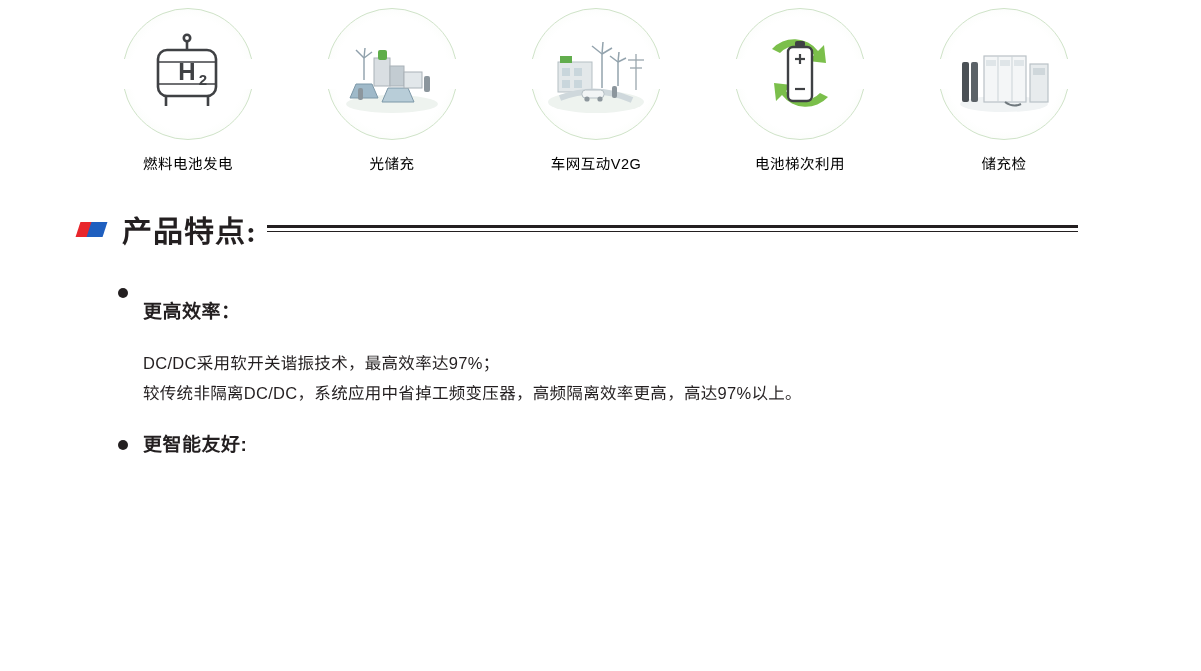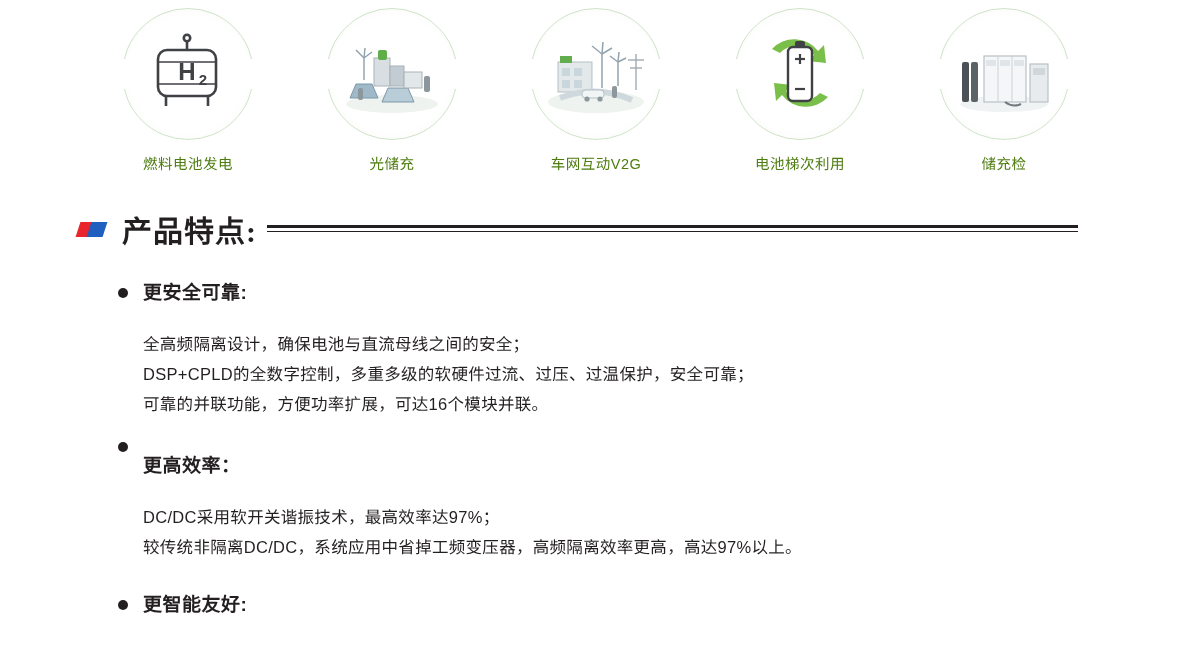--- a/index.html
+++ b/index.html
@@ -65,21 +65,21 @@
     position: relative;
     width: 108px;
     height: 98px;
     display: flex;
     align-items: center;
     justify-content: center;
   }
   .icon-caption {
     margin-top: 12px;
     font-size: 14.5px;
-    color: #4d7c0f;
+    color: #000000;
     letter-spacing: .5px;
     white-space: nowrap;
   }
 
   
   .section-head {
     display: flex;
     align-items: center;
     margin: 34px 0 0 78px;
     width: 1000px;
@@ -164,21 +164,21 @@
     font-family: Liberation Serif, serif;
   }
   .feature-lines {
     margin: 22px 0 0 25px;
     font-size: 16.5px;
     line-height: 30px;
     color: #231f20;
     letter-spacing: .3px;
   }
   .feature-lines div { white-space: nowrap; }
-  .gap-lg { margin-top: 29px; }
+  .gap-lg { margin-top: 23px; }
   .gap-sm { margin-top: 14px; }
 </style>
 </head>
 <body>
 
 <div class="icon-strip">
 
   <div class="icon-cell">
     <div class="circle-wrap">
       <div class="circle-ring"></div>
@@ -346,31 +346,20 @@
   </div>
   <div class="head-title">产品特点:</div>
   <div class="head-rule">
     <div class="thick"></div>
     <div class="thin"></div>
   </div>
 </div>
 
 <div class="features">
 
-  <div class="feature-block">
-    <div class="feature-title-row">
-      <span class="bullet"></span>
-      <span class="feature-title">更安全可靠:</span>
-    </div>
-    <div class="feature-lines">
-      <div>全高频隔离设计，确保电池与直流母线之间的安全；</div>
-      <div>DSP+CPLD的全数字控制，多重多级的软硬件过流、过压、过温保护，安全可靠；</div>
-      <div>可靠的并联功能，方便功率扩展，可达16个模块并联。</div>
-    </div>
-  </div>
 
   <div class="feature-block gap-sm">
     <div class="feature-title-row">
       <span class="bullet"></span>
     </div>
     <div class="feature-title offset">更高效率：</div>
     <div class="feature-lines">
       <div>DC/DC采用软开关谐振技术，最高效率达97%；</div>
       <div>较传统非隔离DC/DC，系统应用中省掉工频变压器，高频隔离效率更高，高达97%以上。</div>
     </div>

